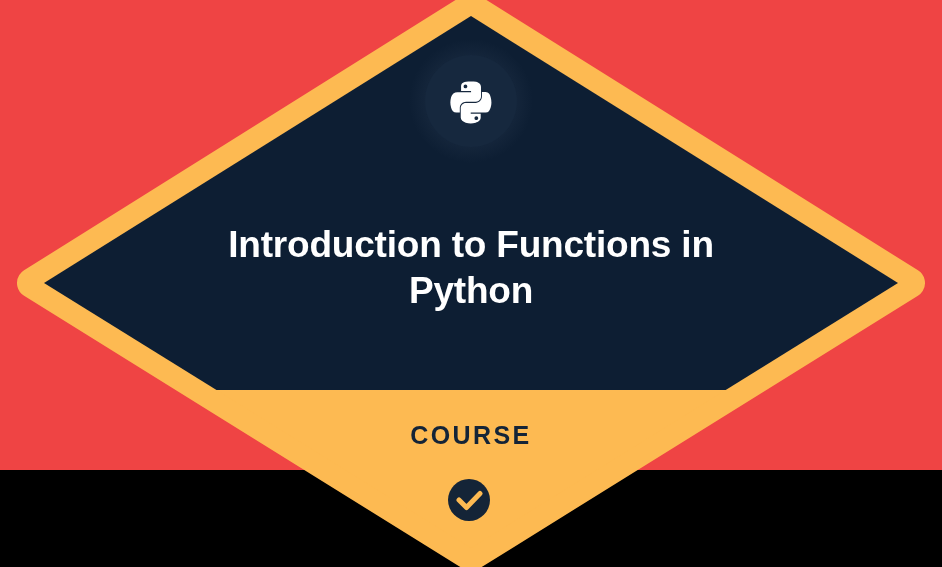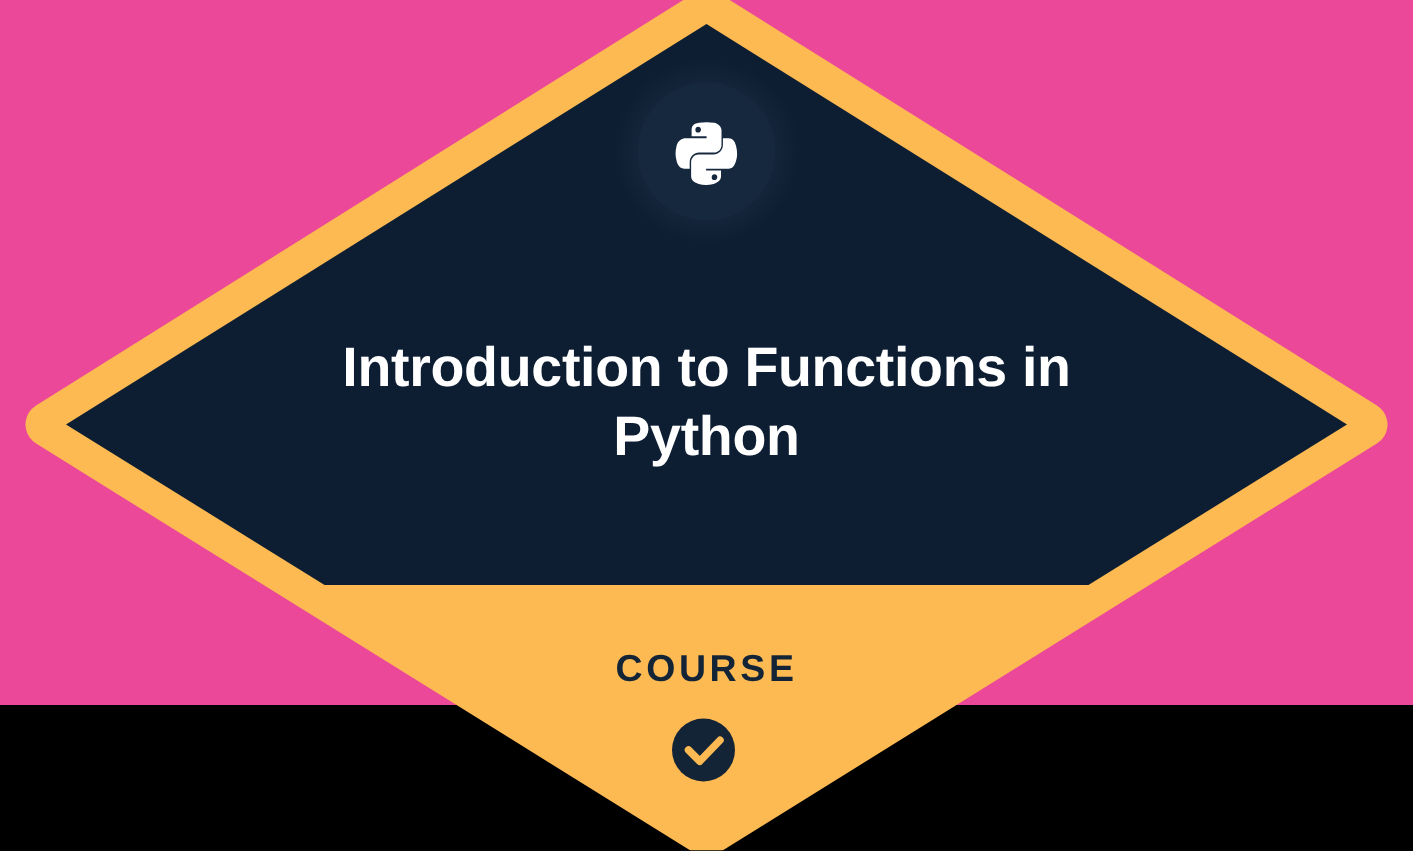--- a/index.html
+++ b/index.html
@@ -10,21 +10,21 @@
   body {
     width: 942px;
     height: 567px;
     overflow: hidden;
     font-family: "Liberation Sans", sans-serif;
   }
   #badge-stage {
     position: relative;
     width: 942px;
     height: 470px;
-    background: #ec4899;
+    background: #ef4444;
   }
   #badge-svg {
     position: absolute;
     left: 0;
     top: 0;
     width: 942px;
     height: 567px;
     display: block;
   }
   .overlay-layer {
@@ -44,21 +44,21 @@
     color: #ffffff;
     font-size: 37px;
     font-weight: bold;
     line-height: 46px;
     letter-spacing: -0.2px;
     font-family: "Liberation Sans", sans-serif;
   }
   .status-block {
     position: absolute;
     left: 171px;
-    top: 429px;
+    top: 418px;
     width: 600px;
     text-align: center;
   }
   .status-line {
     color: #142437;
     font-size: 25px;
     font-weight: bold;
     letter-spacing: 2.4px;
     line-height: 35px;
     font-family: "Liberation Sans", sans-serif;

